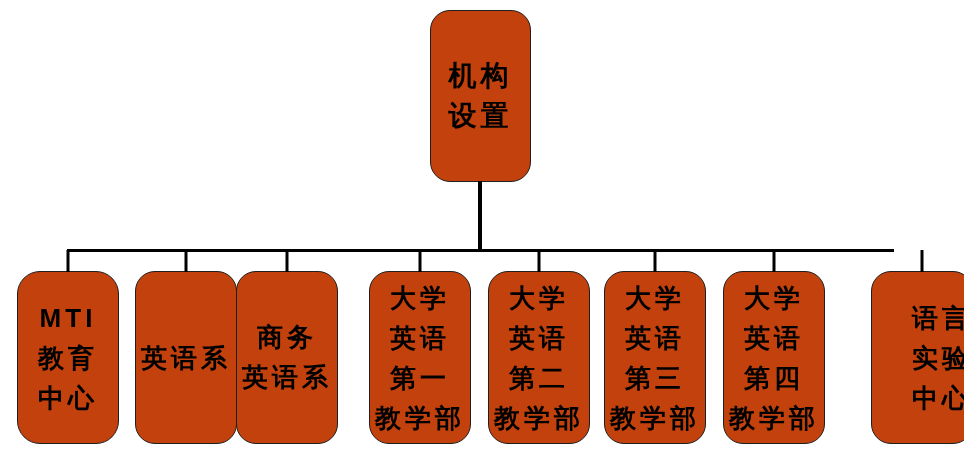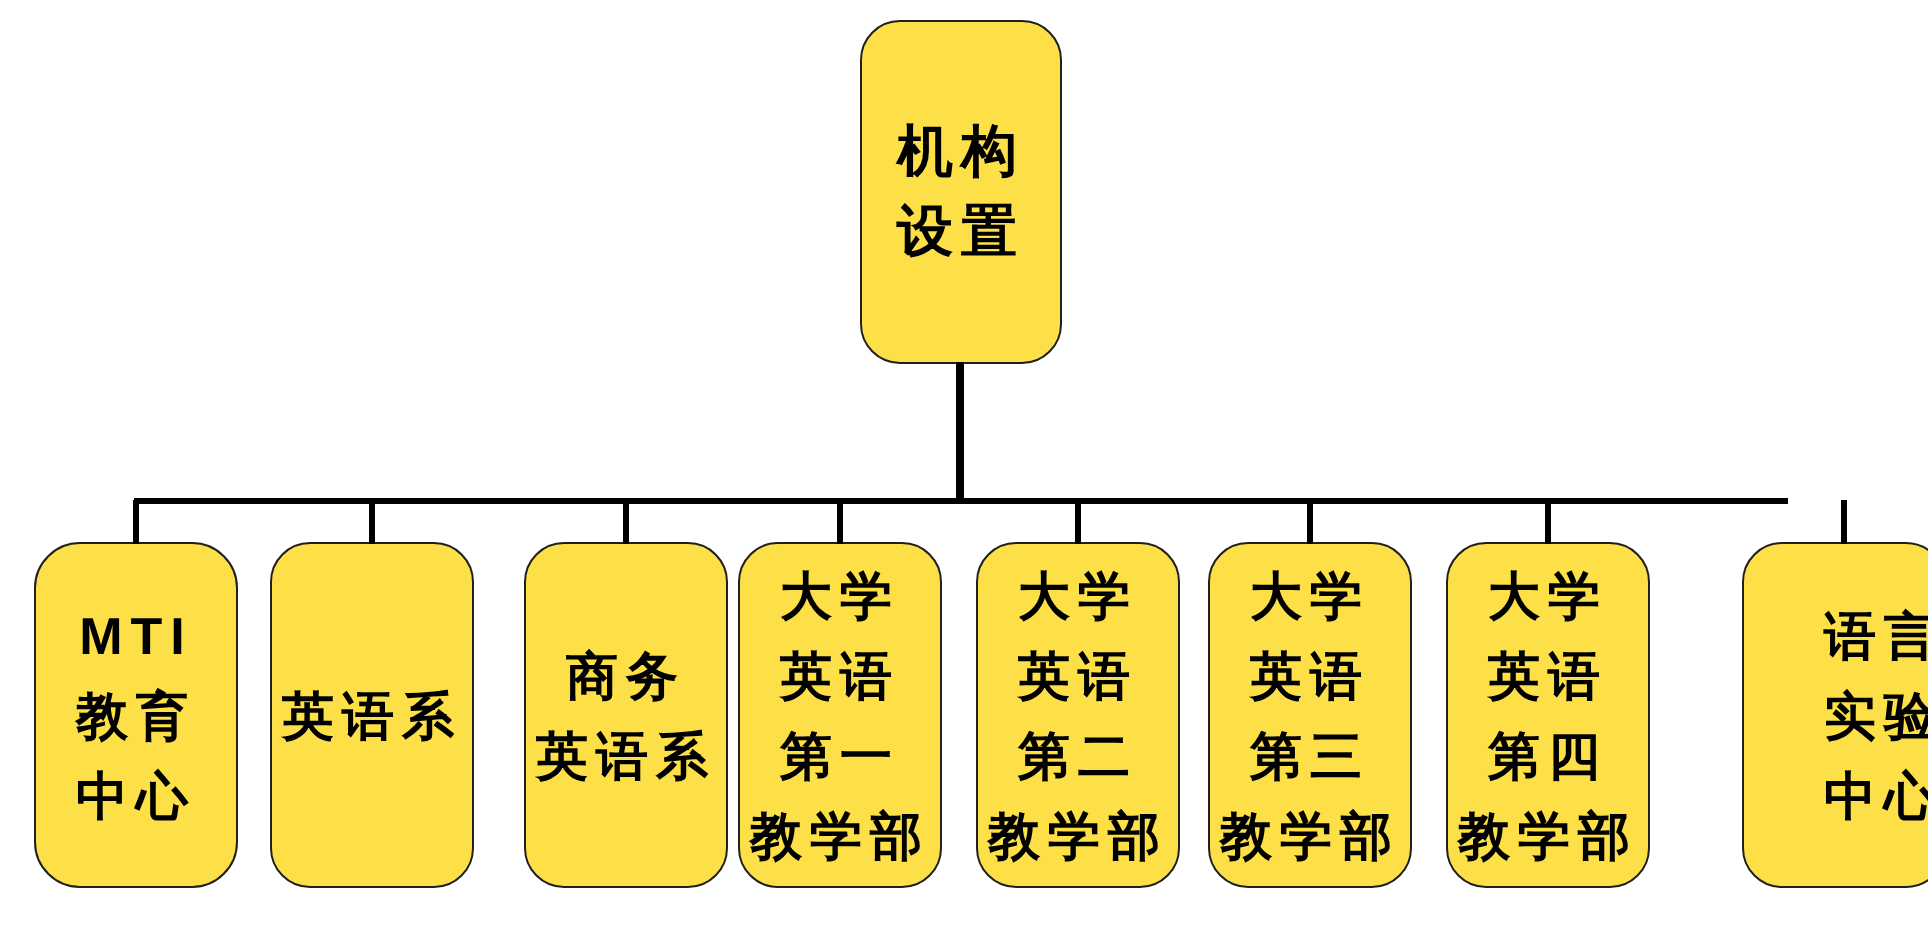--- a/index.html
+++ b/index.html
@@ -11,21 +11,21 @@
     position: relative;
     width: 964px;
     height: 465px;
     background: #ffffff;
     font-family: "Liberation Sans", sans-serif;
     overflow: hidden;
   }
   .node {
     position: absolute;
     box-sizing: border-box;
-    background: #fde047;
+    background: #c2410c;
     border: 1.5px solid #1f1f1f;
     border-radius: 20px;
     display: flex;
     align-items: center;
     justify-content: center;
     text-align: center;
     color: #000000;
     font-weight: bold;
     white-space: pre-line;
     letter-spacing: 4px;
@@ -51,21 +51,21 @@
     position: absolute;
     top: -22px;
     left: 50%;
     transform: translateX(-50%);
     width: 3px;
     height: 22px;
     background: #000000;
   }
   .child-1 { left: 17px; border-radius: 23px;  }
   .child-2 { left: 135px; }
-  .child-3 { left: 262px; }
+  .child-3 { left: 236px; font-family: Liberation Serif, serif; }
   .child-4 { left: 369px; }
   .child-5 { left: 488px; }
   .child-6 { left: 604px; }
   .child-7 { left: 723px; }
   .child-8 { left: 871px; text-align: right; }
   .stem {
     position: absolute;
     left: 478px;
     top: 181px;
     width: 4px;

